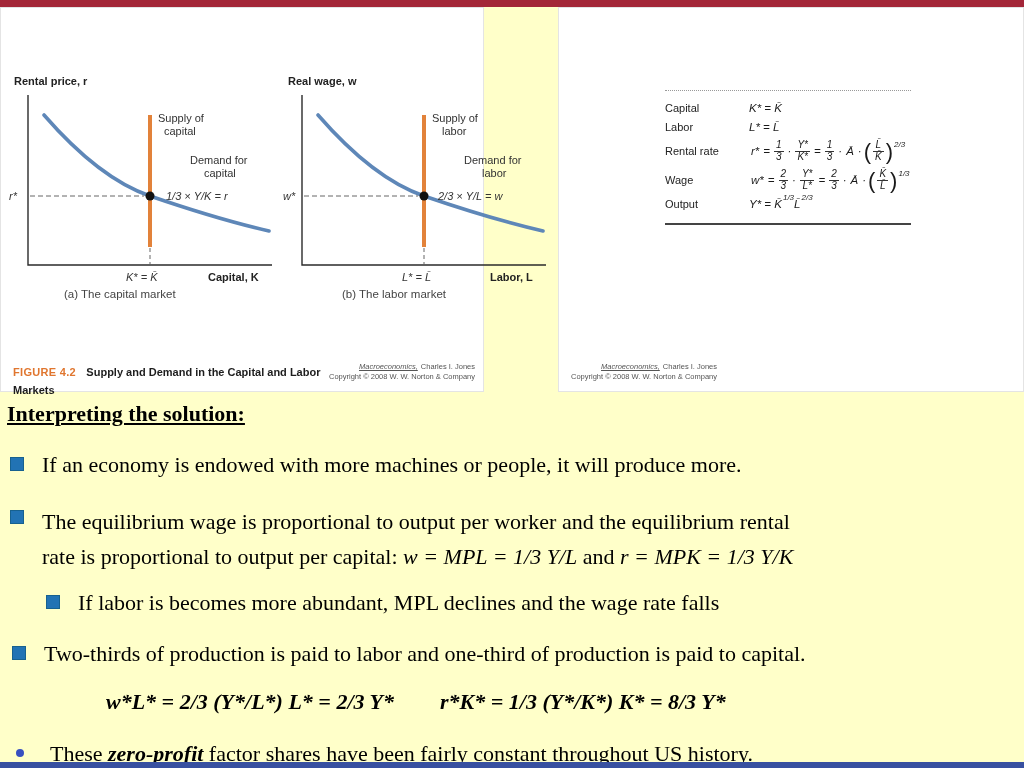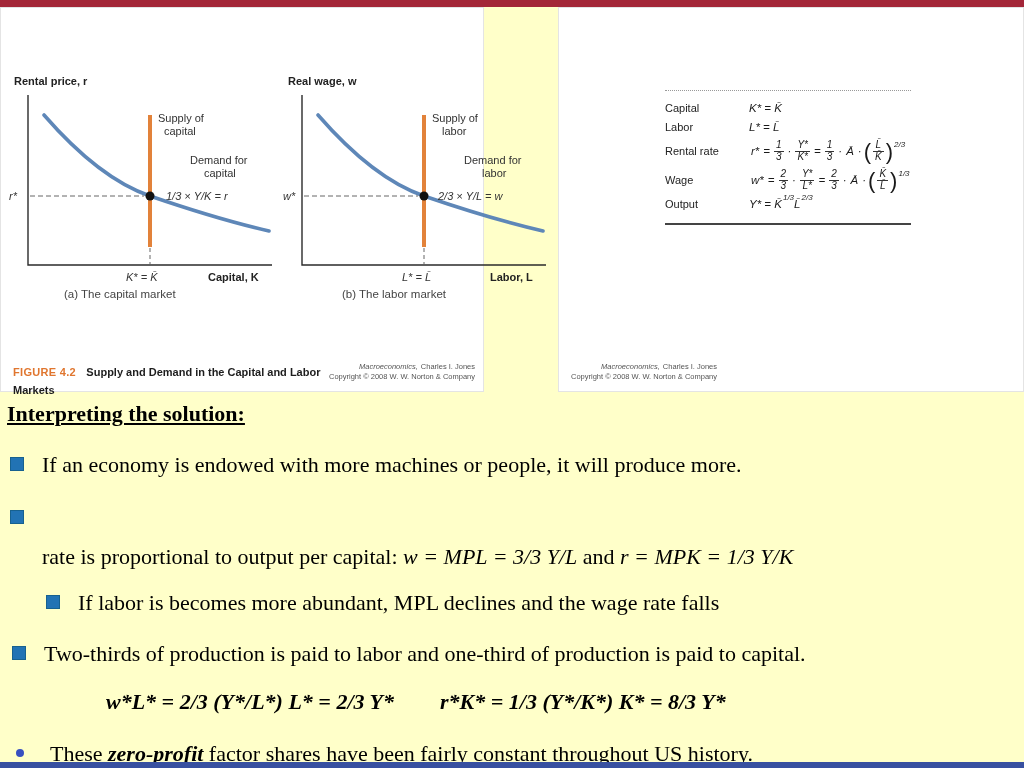--- a/index.html
+++ b/index.html
@@ -19,21 +19,21 @@
   .curve-label{font-size:11px;fill:#333;}
   .eq-label{font-style:italic;font-size:11px;fill:#333;}
   .cap-label{font-size:11.5px;fill:#444;}
 
   .figcaption-bar{position:absolute;left:12px;right:8px;top:354px;display:flex;justify-content:space-between;align-items:flex-start;}
   .cap-tag{font-weight:bold;font-size:11px;letter-spacing:.3px;}
   .cap-tag.fig{color:#E0762F;}
   .cap-tag.tab{color:#A9A25B;}
   .cap-title{font-weight:bold;font-size:11px;color:#1d1d1d;margin-left:6px;}
   .credit{text-align:right;font-size:7.5px;color:#555;line-height:1.3;white-space:nowrap;}
-  .credit .book{font-style:italic;}
+  .credit .book{font-style:italic;text-decoration:underline;}
   .credit .author{margin-left:3px;}
 
   
   .soltable{position:absolute;left:106px;top:82px;width:246px;border-top:1px dotted #999;border-bottom:2px solid #444;padding:4px 0 6px 0;}
   .trow{display:flex;align-items:center;margin:7px 0;}
   .tlabel{width:84px;font-size:11px;color:#222;flex:none;}
   .tformula{font-size:11.5px;font-style:italic;color:#1a1a1a;display:flex;align-items:center;}
   .tformula .pc{margin:0 2px;}
   .frac{display:inline-block;text-align:center;line-height:1.05;font-size:10px;vertical-align:middle;margin:0 2px;}
   .frac .num{display:block;border-bottom:1px solid #333;padding:0 2px;}
@@ -205,22 +205,22 @@
   </div>
 </div>
 
 <div class="stext heading" style="left:7px;top:401px;">Interpreting the solution:</div>
 
 <div class="sq" style="left:10px;top:457px;"></div>
 <div class="stext" style="left:42px;top:452px;">If an economy is endowed with more machines or people, it will produce more.</div>
 
 <div class="sq" style="left:10px;top:510px;"></div>
 <div class="stext wrap2" style="left:42px;top:504px;width:985px;">
-  <br>
-  <span>rate is proportional to output per capital: </span><span class="imath">w = MPL = 3/3 Y/L</span><span> and </span><span class="imath">r = MPK = 1/3 Y/K</span>
+  <span>The equilibrium wage is proportional to output per worker and the equilibrium rental</span><br>
+  <span>rate is proportional to output per capital: </span><span class="imath">w = MPL = 1/3 Y/L</span><span> and </span><span class="imath">r = MPK = 1/3 Y/K</span>
 </div>
 
 <div class="sq" style="left:46px;top:595px;"></div>
 <div class="stext" style="left:78px;top:590px;">If labor is becomes more abundant, MPL declines and the wage rate falls</div>
 
 <div class="sq" style="left:12px;top:646px;"></div>
 <div class="stext" style="left:44px;top:641px;">Two-thirds of production is paid to labor and one-third of production is paid to capital.</div>
 
 <div class="stext bolditalic" style="left:106px;top:689px;">
   <span>w*L* = 2/3 (Y*/L*) L* = 2/3 Y*</span><span class="fgap"></span><span>r*K* = 1/3 (Y*/K*) K* = 8/3 Y*</span>

